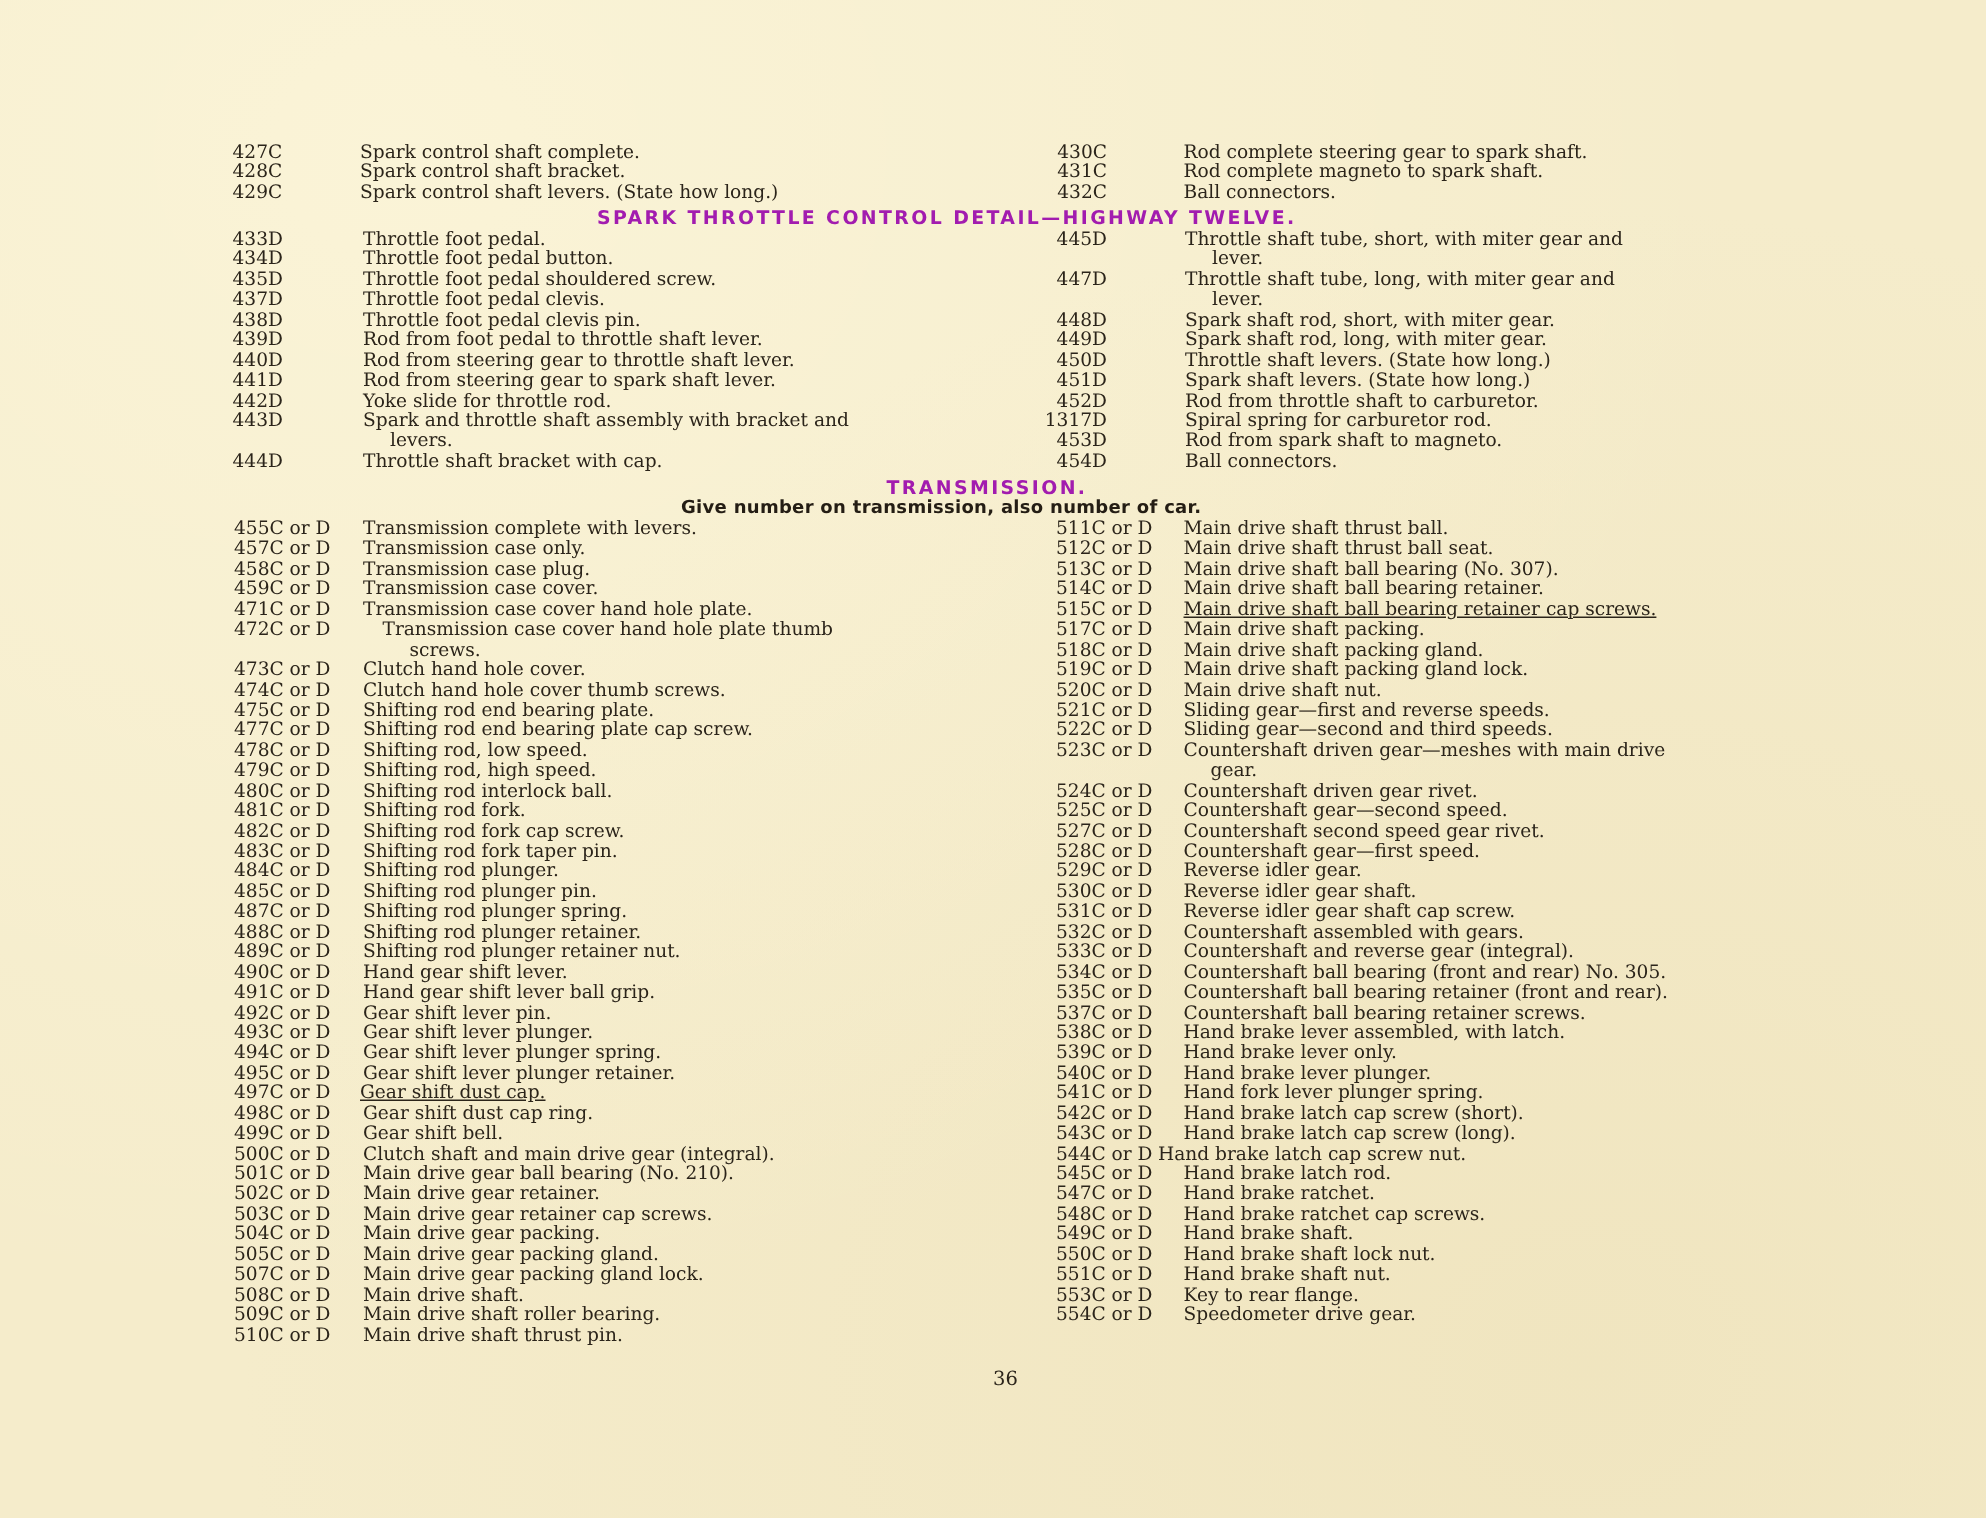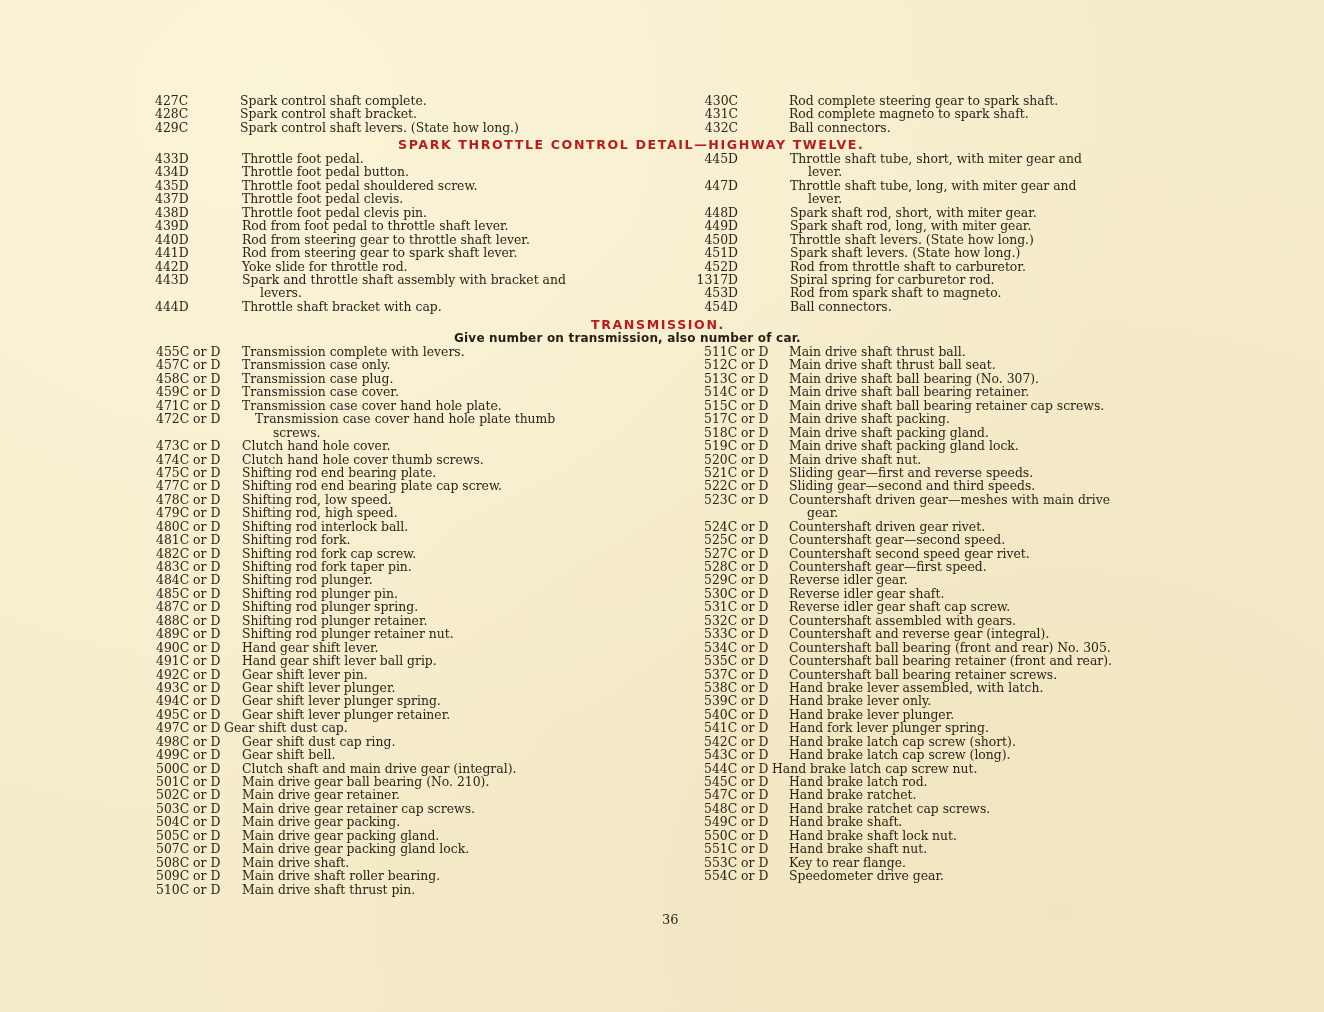--- a/index.html
+++ b/index.html
@@ -16,21 +16,21 @@
   .page { position: absolute; left: 0; top: 0; width: 1324px; height: 1012px; }
   .col { position: absolute; }
   .row { position: relative; height: 13.45px; font-size: 12.4px; line-height: 13.45px; white-space: nowrap; }
   .row.wrap { height: 26.9px; }
   .num { position: absolute; left: 0; top: 0; }
   .num.right { text-align: right; }
   .desc { position: absolute; top: 0; white-space: normal; }
   .desc .cont { display: block; padding-left: 18px; }
   .heading {
     position: absolute; font-family: "DejaVu Sans", "Liberation Sans", sans-serif;
-    font-weight: bold; font-size: 12.6px; letter-spacing: 1.6px; color: #b91c1c;
+    font-weight: bold; font-size: 12.6px; letter-spacing: 1.6px; color: #a21caf;
     white-space: nowrap;
   }
   .subheading {
     position: absolute; font-family: "DejaVu Sans", "Liberation Sans", sans-serif;
     font-weight: bold; font-size: 12px; letter-spacing: 0.2px; color: #241d14;
     white-space: nowrap;
   }
   .pageno { position: absolute; left: 662px; top: 912px; font-size: 13px; }
 </style>
 </head>
@@ -265,21 +265,21 @@
       <div class="row">
         <span class="num" style="width: 80px;">494C or D</span>
         <span class="desc" style="left: 86px;"><span>Gear shift lever plunger spring.</span></span>
       </div>
       <div class="row">
         <span class="num" style="width: 80px;">495C or D</span>
         <span class="desc" style="left: 86px;"><span>Gear shift lever plunger retainer.</span></span>
       </div>
       <div class="row">
         <span class="num" style="width: 80px;">497C or D</span>
-        <span class="desc" style="left: 68px;"><span>Gear shift dust cap.</span></span>
+        <span class="desc" style="left: 84px; text-decoration: underline;"><span>Gear shift dust cap.</span></span>
       </div>
       <div class="row">
         <span class="num" style="width: 80px;">498C or D</span>
         <span class="desc" style="left: 86px;"><span>Gear shift dust cap ring.</span></span>
       </div>
       <div class="row">
         <span class="num" style="width: 80px;">499C or D</span>
         <span class="desc" style="left: 86px;"><span>Gear shift bell.</span></span>
       </div>
       <div class="row">
@@ -335,21 +335,21 @@
       <div class="row">
         <span class="num" style="width: 80px;">513C or D</span>
         <span class="desc" style="left: 85px;"><span>Main drive shaft ball bearing (No. 307).</span></span>
       </div>
       <div class="row">
         <span class="num" style="width: 80px;">514C or D</span>
         <span class="desc" style="left: 85px;"><span>Main drive shaft ball bearing retainer.</span></span>
       </div>
       <div class="row">
         <span class="num" style="width: 80px;">515C or D</span>
-        <span class="desc" style="left: 85px;"><span>Main drive shaft ball bearing retainer cap screws.</span></span>
+        <span class="desc" style="left: 85px; text-decoration: underline;"><span>Main drive shaft ball bearing retainer cap screws.</span></span>
       </div>
       <div class="row">
         <span class="num" style="width: 80px;">517C or D</span>
         <span class="desc" style="left: 85px;"><span>Main drive shaft packing.</span></span>
       </div>
       <div class="row">
         <span class="num" style="width: 80px;">518C or D</span>
         <span class="desc" style="left: 85px;"><span>Main drive shaft packing gland.</span></span>
       </div>
       <div class="row">

